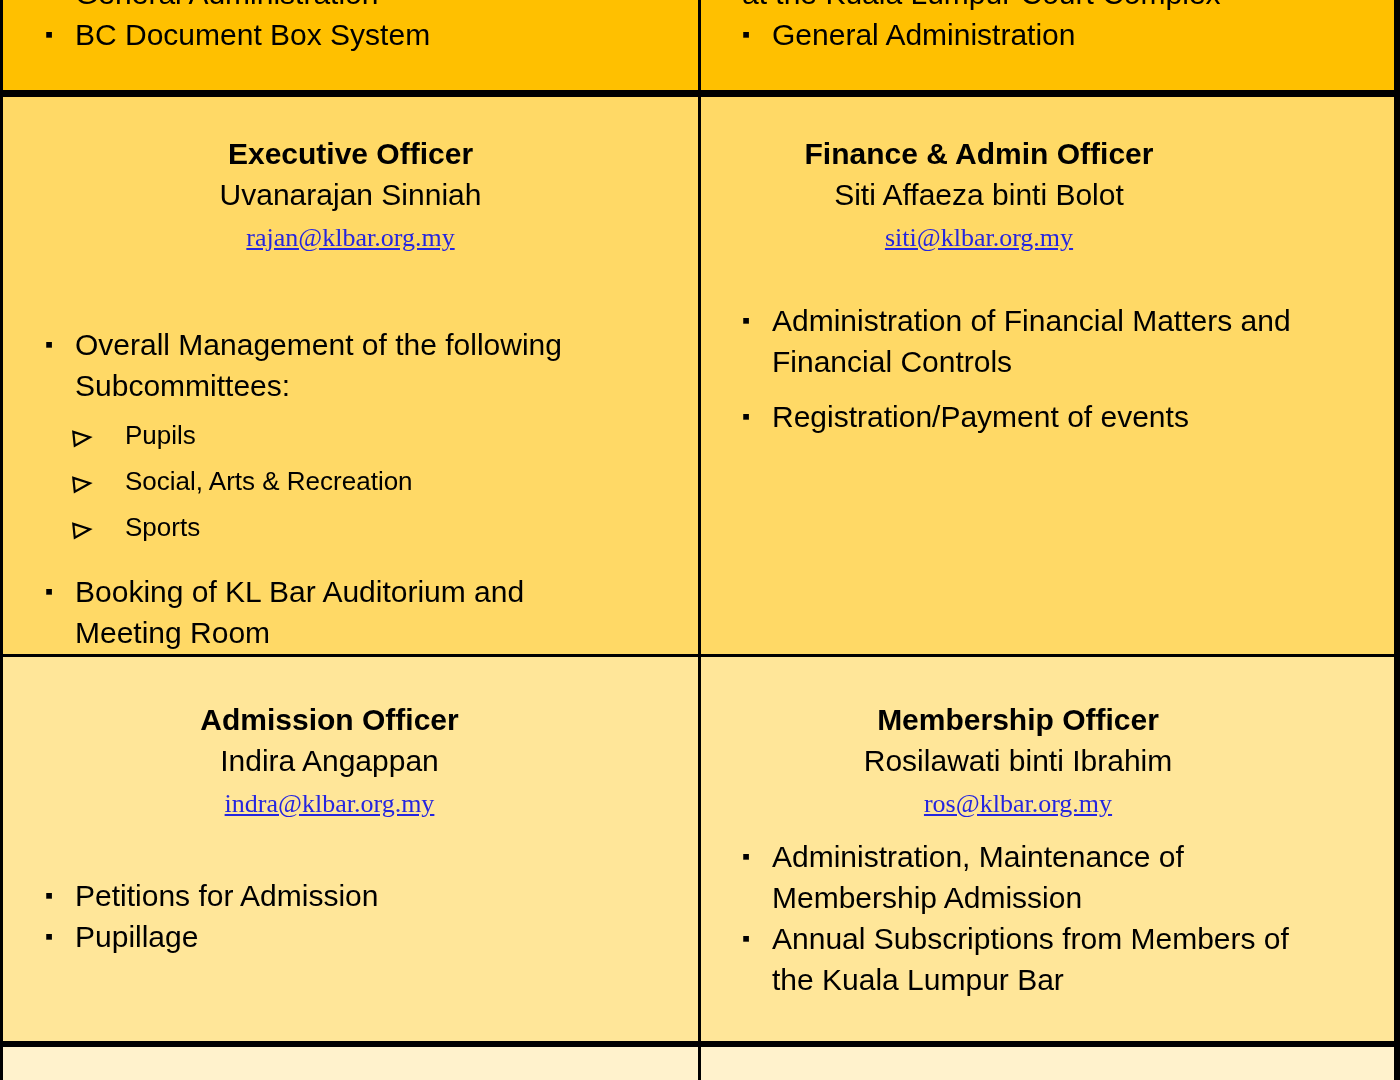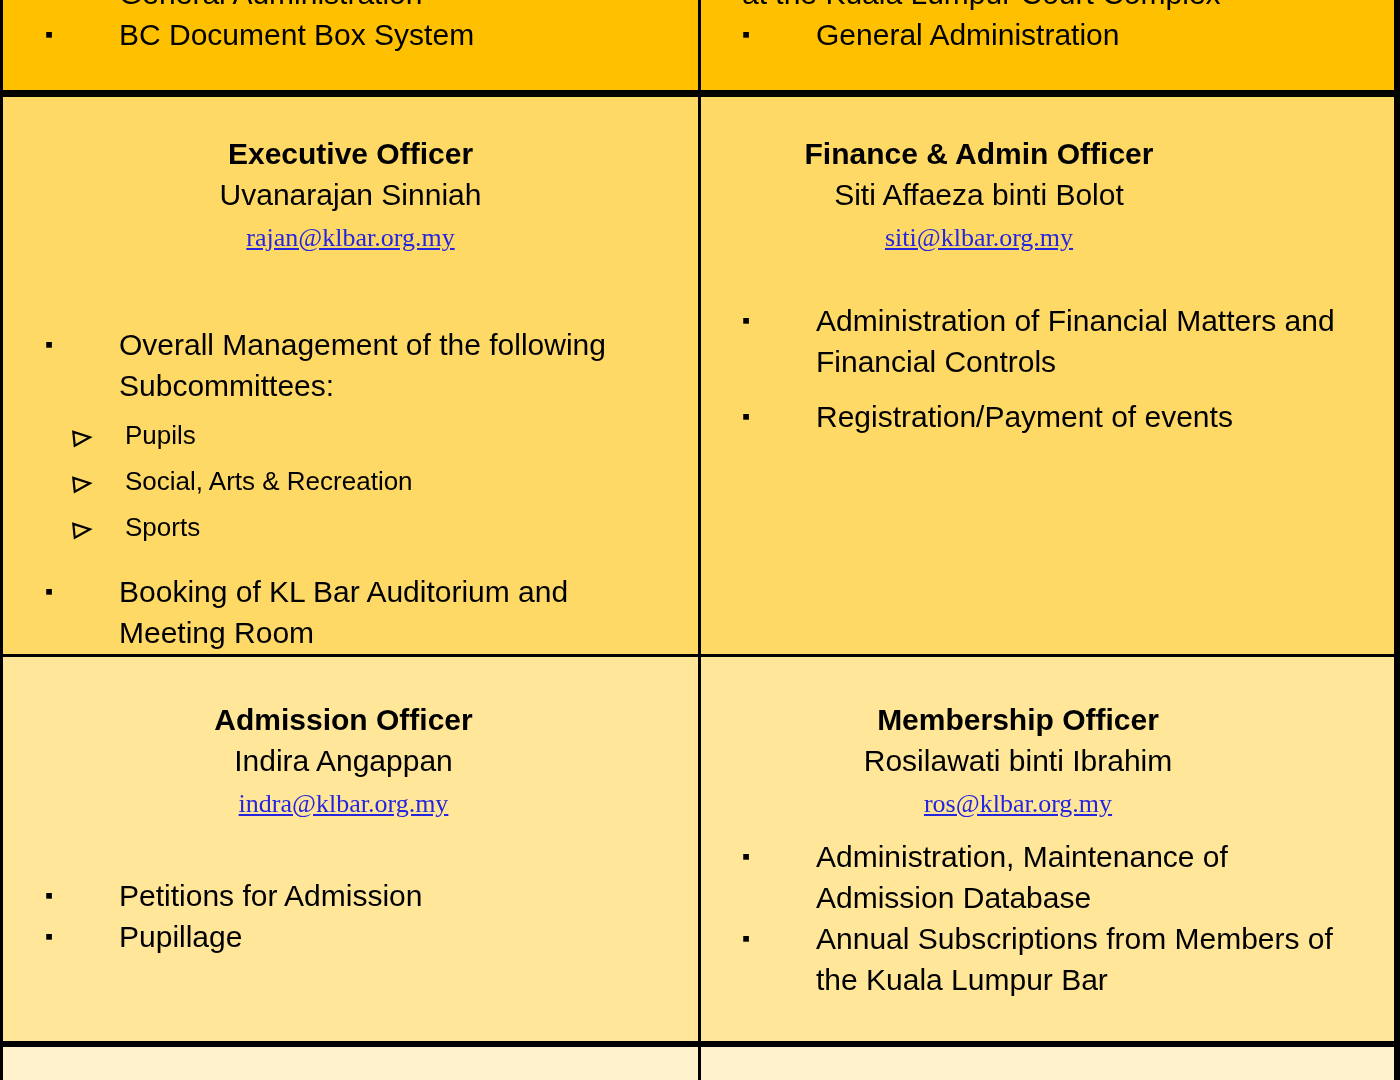--- a/index.html
+++ b/index.html
@@ -28,35 +28,35 @@
   .nowrap { white-space:nowrap; }
   .center { text-align:center; }
   .officer-title { font-weight:700; }
   .email {
     font-family:"Liberation Serif","DejaVu Serif",serif;
     font-size:26px; color:var(--link, #2525DF);
     text-decoration:underline; cursor:pointer;
   }
   .duty { display:flex; align-items:flex-start; }
   .bullet { flex:0 0 30px; font-size:23px; line-height:41px; }
-  .duty-text { flex:1 1 auto;margin-left:44px; }
+  .duty-text { flex:1 1 auto; }
   .sub-list { margin-top:6px; margin-left:26px; }
   .sub-item { display:flex; align-items:center; font-size:26px; line-height:38px; }
   .arrow-cell { flex:0 0 54px; padding-top:8px; }
   .gap-21 { margin-top:21px; }
   .gap-14 { margin-top:14px; }
 
   
   .c-top-left      { left:45px;  top:-27px; width:610px; }
   .c-top-right     { left:742px; top:-27px; width:630px; }
   .c-exec-head     { left:3px;   top:133px; width:695px; }
   .c-exec-duties   { left:45px;  top:324px; width:610px; }
   .c-fin-head      { left:701px; top:133px; width:556px; }
   .c-fin-duties    { left:742px; top:300px; width:630px; }
-  .c-adm-head      { left:17px;   top:699px; width:653px; }
+  .c-adm-head      { left:3px;   top:699px; width:653px; }
   .c-adm-duties    { left:45px;  top:875px; width:610px; }
   .c-mem-head      { left:701px; top:699px; width:634px; }
   .c-mem-duties    { left:742px; top:836px; width:630px; }
 </style>
 </head>
 <body>
 
 <div class="canvas">
 
   <div class="bg r1"></div>
@@ -180,21 +180,21 @@
     <div class="t officer-title">Membership Officer</div>
     <div class="t">Rosilawati binti Ibrahim</div>
     <div class="t"><a class="email">ros@klbar.org.my</a></div>
   </div>
 
   <div class="cell-content c-mem-duties">
     <div class="duty t">
       <div class="bullet">▪</div>
       <div class="duty-text">
         <div class="nowrap">Administration, Maintenance of</div>
-        <div class="nowrap">Admission Database</div>
+        <div class="nowrap">Membership Admission</div>
       </div>
     </div>
     <div class="duty t">
       <div class="bullet">▪</div>
       <div class="duty-text">
         <div class="nowrap">Annual Subscriptions from Members of</div>
         <div class="nowrap">the Kuala Lumpur Bar</div>
       </div>
     </div>
   </div>

